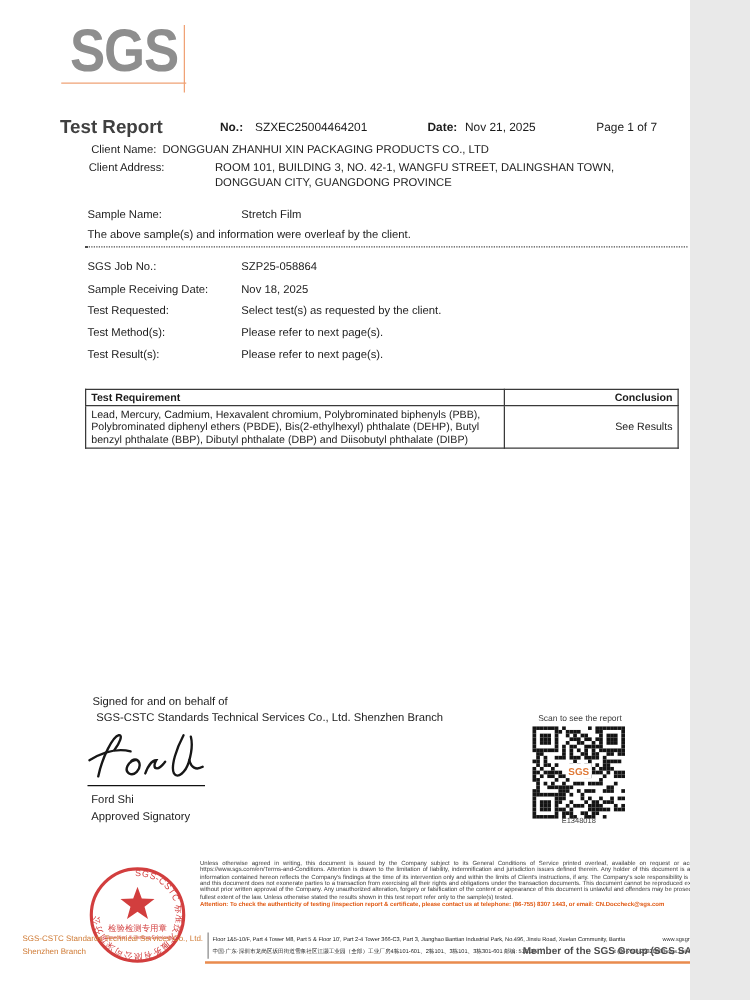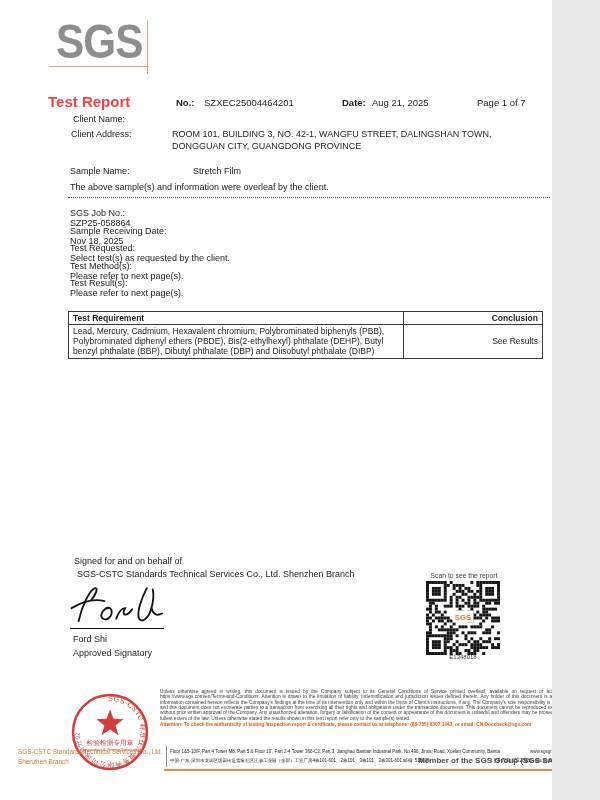--- a/index.html
+++ b/index.html
@@ -7,21 +7,21 @@
         font-family:"Liberation Sans","DejaVu Sans",sans-serif;color:#1c1c1c;}
   .abs{position:absolute;}
 
   
   #logo-text{left:56px;top:18px;font-size:48px;font-weight:bold;color:#8e8e8e;
              letter-spacing:-1px;transform:scale(.88,1);transform-origin:left top;line-height:1;}
   #logo-hline{left:49px;top:66px;width:100px;height:1px;background:#f0a276;}
   #logo-vline{left:147px;top:20px;width:1px;height:54px;background:#f0a276;}
 
   
-  #report-title{left:48px;top:93px;font-size:15px;font-weight:bold;color:#ef4444;}
+  #report-title{left:48px;top:93px;font-size:15px;font-weight:bold;color:#404040;}
   .h-lab{font-weight:bold;font-size:9.5px;}
   .h-val{font-size:9.5px;}
   #no-label{left:176px;top:97px;}
   #no-value{left:204px;top:97px;}
   #date-label{left:342px;top:97px;}
   #date-value{left:372px;top:97px;}
   #page-label{left:477px;top:97px;font-size:9.5px;}
 
   .lab9{font-size:9px;color:#1c1c1c;}
   .val9{font-size:9px;color:#1c1c1c;}
@@ -31,21 +31,21 @@
   #client-addr-label{left:71px;top:129px;}
   #client-addr-value{left:130px;top:129px;width:346px;line-height:11.5px;margin-left:42px;}
 
   #sample-name-label{left:70px;top:166px;}
   #sample-name-value{left:193px;top:166px;}
   #sample-note{left:70px;top:182px;width:460px;}
   #dash-sep{left:68px;top:197px;width:482px;height:1px;border-top:1px dotted #4a4a4a;}
 
   
   #details{left:70px;top:208px;width:470px;}
-  .d-row{display:flex;height:17.5px;align-items:flex-start;flex-direction:column;}
+  .d-row{display:flex;height:17.5px;align-items:flex-start;}
   .d-lab{width:123px;font-size:9px;}
   .d-val{font-size:9px;}
 
   
   #req-table{left:68px;top:311px;width:475px;border-collapse:collapse;}
   #req-table th,#req-table td{border:1.5px solid #3a3a3a;font-size:8.5px;padding:1px 4px;vertical-align:middle;}
   #req-table th{font-weight:bold;text-align:left;height:12px;padding-top:0;padding-bottom:0;}
   #req-table th.conc,#req-table td.conc{text-align:right;width:130px;}
   #req-table td.req{line-height:10.2px;}
 
@@ -85,24 +85,25 @@
 <div id="page">
 
   <div class="abs" id="logo-text">SGS</div>
   <div class="abs" id="logo-hline"></div>
   <div class="abs" id="logo-vline"></div>
 
   <div class="abs" id="report-title">Test Report</div>
   <div class="abs h-lab" id="no-label">No.:</div>
   <div class="abs h-val" id="no-value">SZXEC25004464201</div>
   <div class="abs h-lab" id="date-label">Date:</div>
-  <div class="abs h-val" id="date-value">Aug 21, 2025</div>
+  <div class="abs h-val" id="date-value">Nov 21, 2025</div>
   <div class="abs" id="page-label">Page 1 of 7</div>
 
   <div class="abs lab9" id="client-name-label">Client Name:</div>
+  <div class="abs val9" id="client-name-value">DONGGUAN ZHANHUI XIN PACKAGING PRODUCTS CO., LTD</div>
   <div class="abs lab9" id="client-addr-label">Client Address:</div>
   <div class="abs val9" id="client-addr-value">ROOM 101, BUILDING 3, NO. 42-1, WANGFU STREET, DALINGSHAN TOWN, DONGGUAN CITY, GUANGDONG PROVINCE</div>
 
   <div class="abs lab9" id="sample-name-label">Sample Name:</div>
   <div class="abs val9" id="sample-name-value">Stretch Film</div>
   <div class="abs val9" id="sample-note">The above sample(s) and information were overleaf by the client.</div>
   <div class="abs" id="dash-sep"></div>
 
   <div class="abs" id="details">
 

